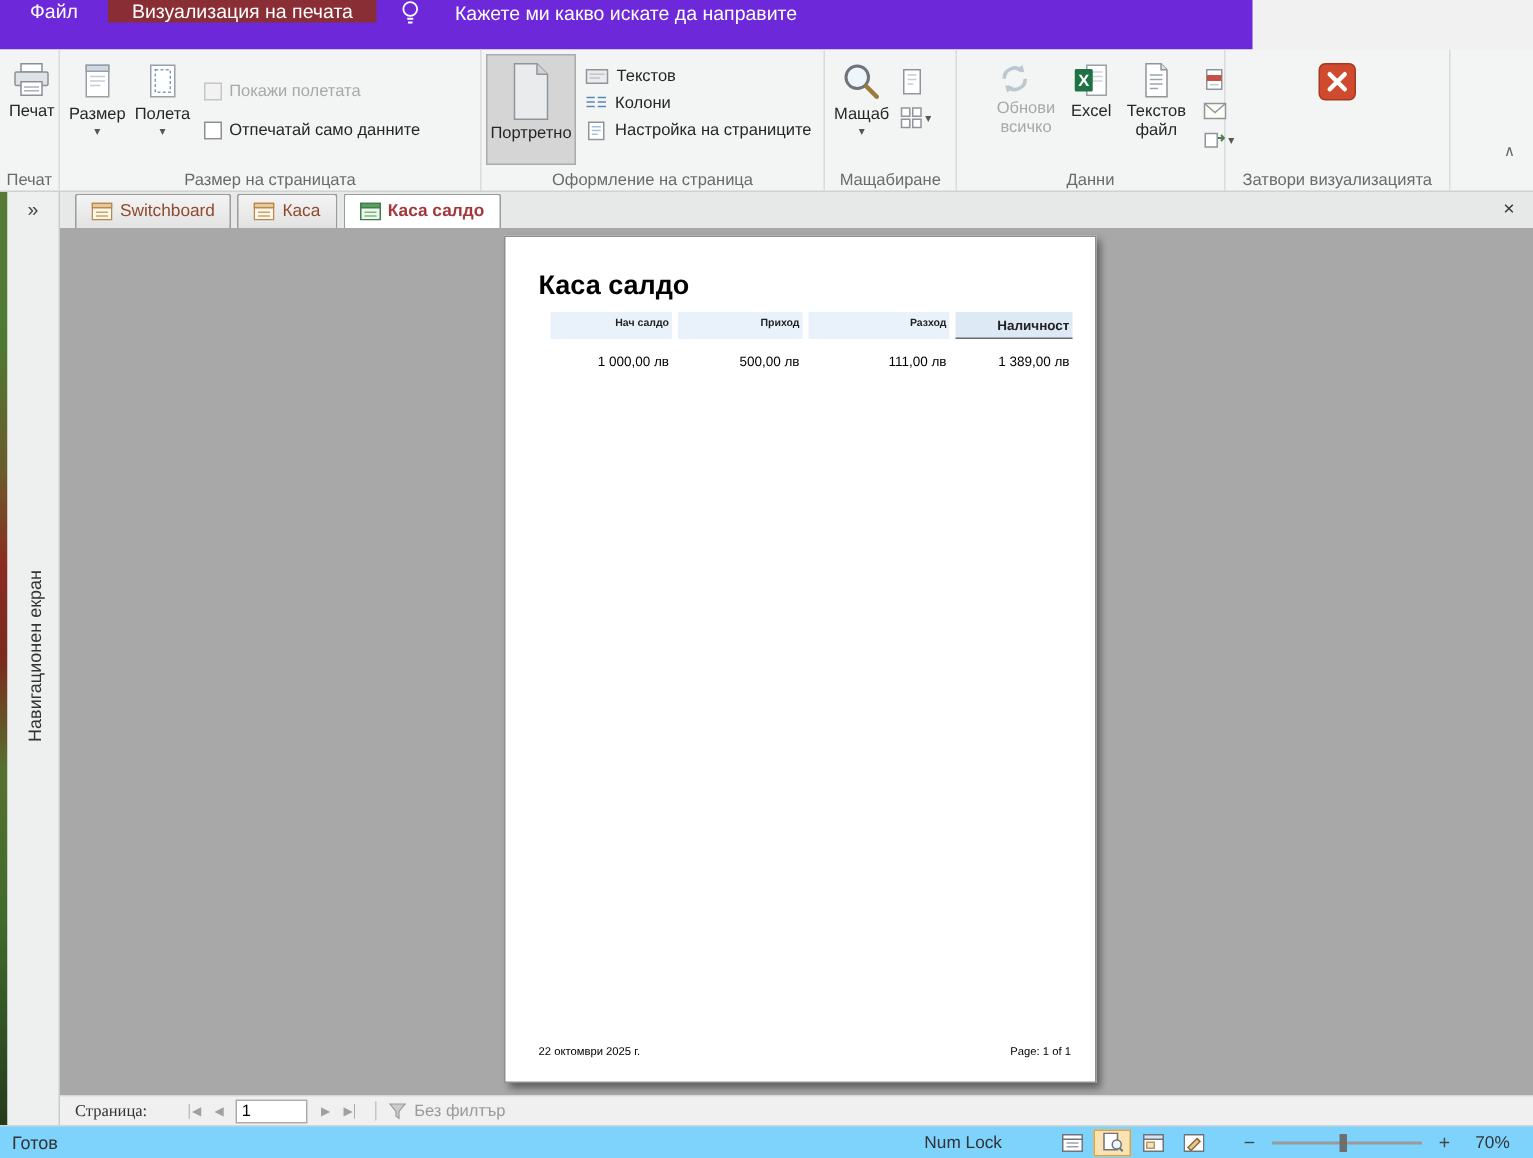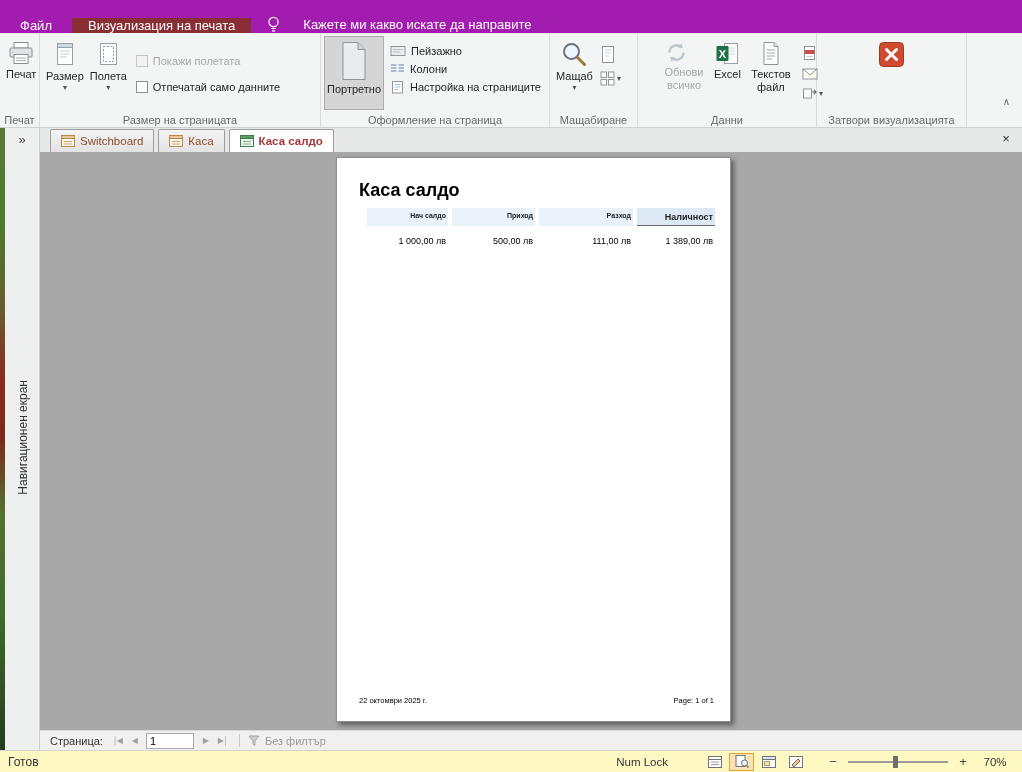--- a/index.html
+++ b/index.html
@@ -1,21 +1,21 @@
 <!DOCTYPE html>
 <html><head>
 <meta charset="utf-8">
 <style>
 *{margin:0;padding:0;box-sizing:border-box;}
 html,body{width:1022px;height:772px;}
 body{position:relative;overflow:hidden;font-family:"Liberation Sans","DejaVu Sans",sans-serif;background:#f1f1f1;color:#222;}
 svg{display:block;}
 
 
-.titlebar{position:absolute;left:0;top:0;width:1022px;height:33px;background:#a21caf;display:flex;align-items:flex-end;color:#fff;font-size:13px;}
+.titlebar{position:absolute;left:0;top:0;width:835px;height:33px;background:#6d28d9;display:flex;align-items:flex-start;color:#fff;font-size:13px;}
 .tb-file{display:flex;align-items:center;padding:0 20px;}
 .tb-active{display:flex;align-items:center;padding:0 16px;background:#8a2e35;}
 .tb-tellme{display:flex;align-items:center;gap:23px;padding:0 16px;}
 
 
 .ribbon{position:absolute;left:0;top:33px;width:1022px;height:95px;background:#f3f4f4;border-bottom:1px solid #d0d1d2;display:flex;}
 .rgroup{position:relative;height:100%;border-right:1px solid #dadbdb;padding:2px 3px 16px 3px;display:flex;align-items:flex-start;}
 .rgroup-label{position:absolute;left:0;right:0;bottom:1px;text-align:center;font-size:11px;color:#6a6a6a;white-space:nowrap;}
 .g-print{width:40px;}.g-size{width:281px;}.g-layout{width:229px;}.g-zoom{width:88px;}.g-data{width:179px;}.g-close{width:150px;justify-content:center;}
 .bigbtn{display:flex;flex-direction:column;align-items:center;gap:2px;padding:4px 2px 0 2px;margin:1px 0;border:1px solid transparent;font-size:11px;color:#262626;text-align:center;line-height:1.15;height:74px;cursor:default;}
@@ -53,28 +53,28 @@
 .rpt-head .hc{background:#e9f1fa;font-size:7px;font-weight:bold;color:#222;text-align:right;padding:4px 2px 3px 2px;white-space:nowrap;}
 .rpt-head .hc.last{font-size:9px;background:#ddeaf6;border-bottom:1px solid #6a6a6a;}
 .rpt-row{top:76px;}
 .rpt-row .vc{font-size:9px;color:#000;text-align:right;padding:2px;white-space:nowrap;}
 .rpt-row .vc.last{font-weight:normal;}
 .rpt-footer-date{position:absolute;left:22px;bottom:16px;font-size:7.5px;color:#000;}
 .rpt-footer-page{position:absolute;right:16px;bottom:16px;font-size:7.5px;color:#000;}
 
 
 .pager{position:absolute;left:40px;top:730px;width:982px;height:20px;background:#f0f0f0;border-top:1px solid #d8d8d8;display:flex;align-items:center;padding-left:10px;font-size:11px;color:#333;}
-.pager-label{margin-right:6px;}
+.pager-label{margin-right:22px;font-family:Liberation Serif, serif;}
 .nav-btn{min-width:17px;height:16px;display:flex;align-items:center;justify-content:center;color:#a0a0a0;font-size:8px;letter-spacing:-1px;}
 .page-input{width:48px;height:16px;border:1px solid #ababab;font-size:11px;padding:0 3px;font-family:inherit;margin:0 3px;background:#fff;}
 .pager-sep{width:1px;height:13px;background:#c6c6c6;margin:0 8px;}
 .filter{display:flex;align-items:center;gap:5px;color:#9a9a9a;}
 
 
-.statusbar{position:absolute;left:0;top:750px;width:1022px;height:22px;background:#fef9c3;border-top:1px solid #d4d4d4;display:flex;align-items:center;font-size:12px;color:#333;}
+.statusbar{position:absolute;left:0;top:750px;width:1022px;height:22px;background:#7dd3fc;border-top:1px solid #d4d4d4;display:flex;align-items:center;font-size:12px;color:#333;}
 .sb-ready{padding-left:8px;}
 .sb-right{margin-left:auto;display:flex;align-items:center;gap:8px;padding-right:10px;}
 .sb-numlock{margin-right:26px;font-size:11.5px;}
 .sb-views{display:flex;gap:2px;margin-right:10px;}
 .sb-view{width:25px;height:18px;display:flex;align-items:center;justify-content:center;border:1px solid transparent;}
 .sb-view.sel{background:#fbe2b5;border-color:#e0a23c;}
 .zoom-out,.zoom-in{width:14px;text-align:center;color:#444;font-size:13px;}
 .zoom-track{position:relative;width:100px;height:2px;background:#9a9a9a;}
 .zoom-thumb{position:absolute;left:45px;top:-5px;width:5px;height:12px;background:#6e6e6e;}
 .sb-zoomval{width:34px;text-align:center;font-size:11.5px;}
@@ -164,21 +164,21 @@
     </div>
     <div class="layoutlist">
       <div class="smallrow">
         <span>
           <svg width="16" height="13" viewBox="0 0 16 13">
               <rect x="1" y="2.5" width="14" height="9" fill="#e9ebed" stroke="#8f959a"></rect>
               <line x1="3" y1="5.5" x2="13" y2="5.5" stroke="#bfc5ca"></line>
               <line x1="3" y1="8" x2="10" y2="8" stroke="#bfc5ca"></line>
             </svg>
         </span>
-        <span>Пейзажно</span>
+        <span>Текстов</span>
       </div>
       <div class="smallrow">
         <span>
           <svg width="15" height="13" viewBox="0 0 15 13">
               <g stroke="#5b87b5">
                 <line x1="1" y1="3" x2="6.5" y2="3"></line>
                 <line x1="1" y1="6" x2="6.5" y2="6"></line>
                 <line x1="1" y1="9" x2="6.5" y2="9"></line>
                 <line x1="8.5" y1="3" x2="14" y2="3"></line>
                 <line x1="8.5" y1="6" x2="14" y2="6"></line>

